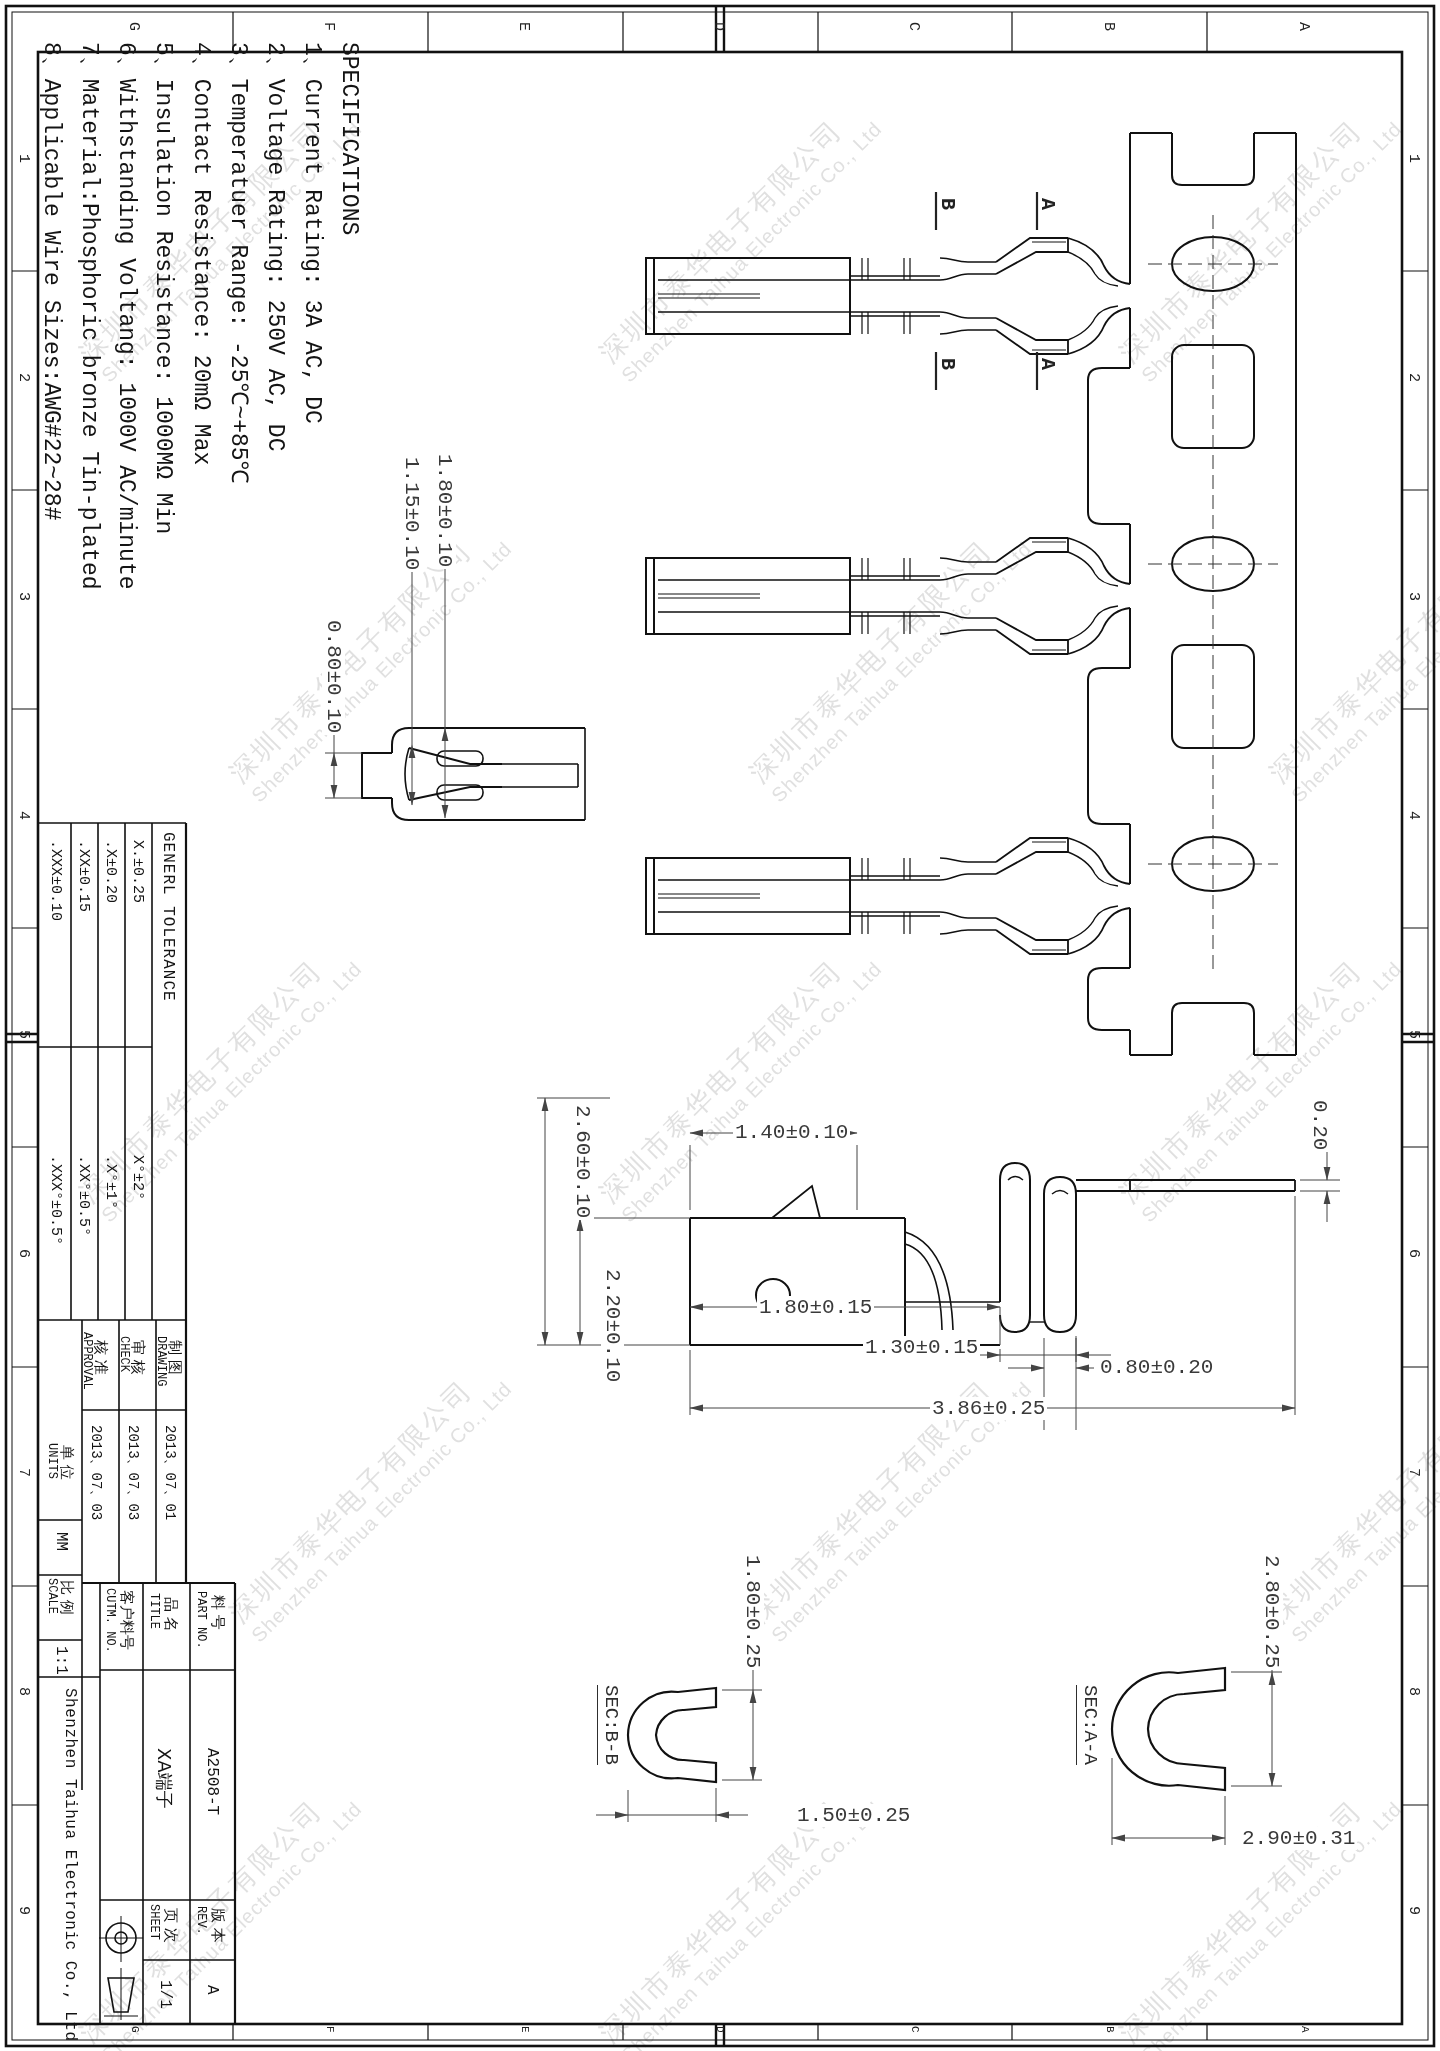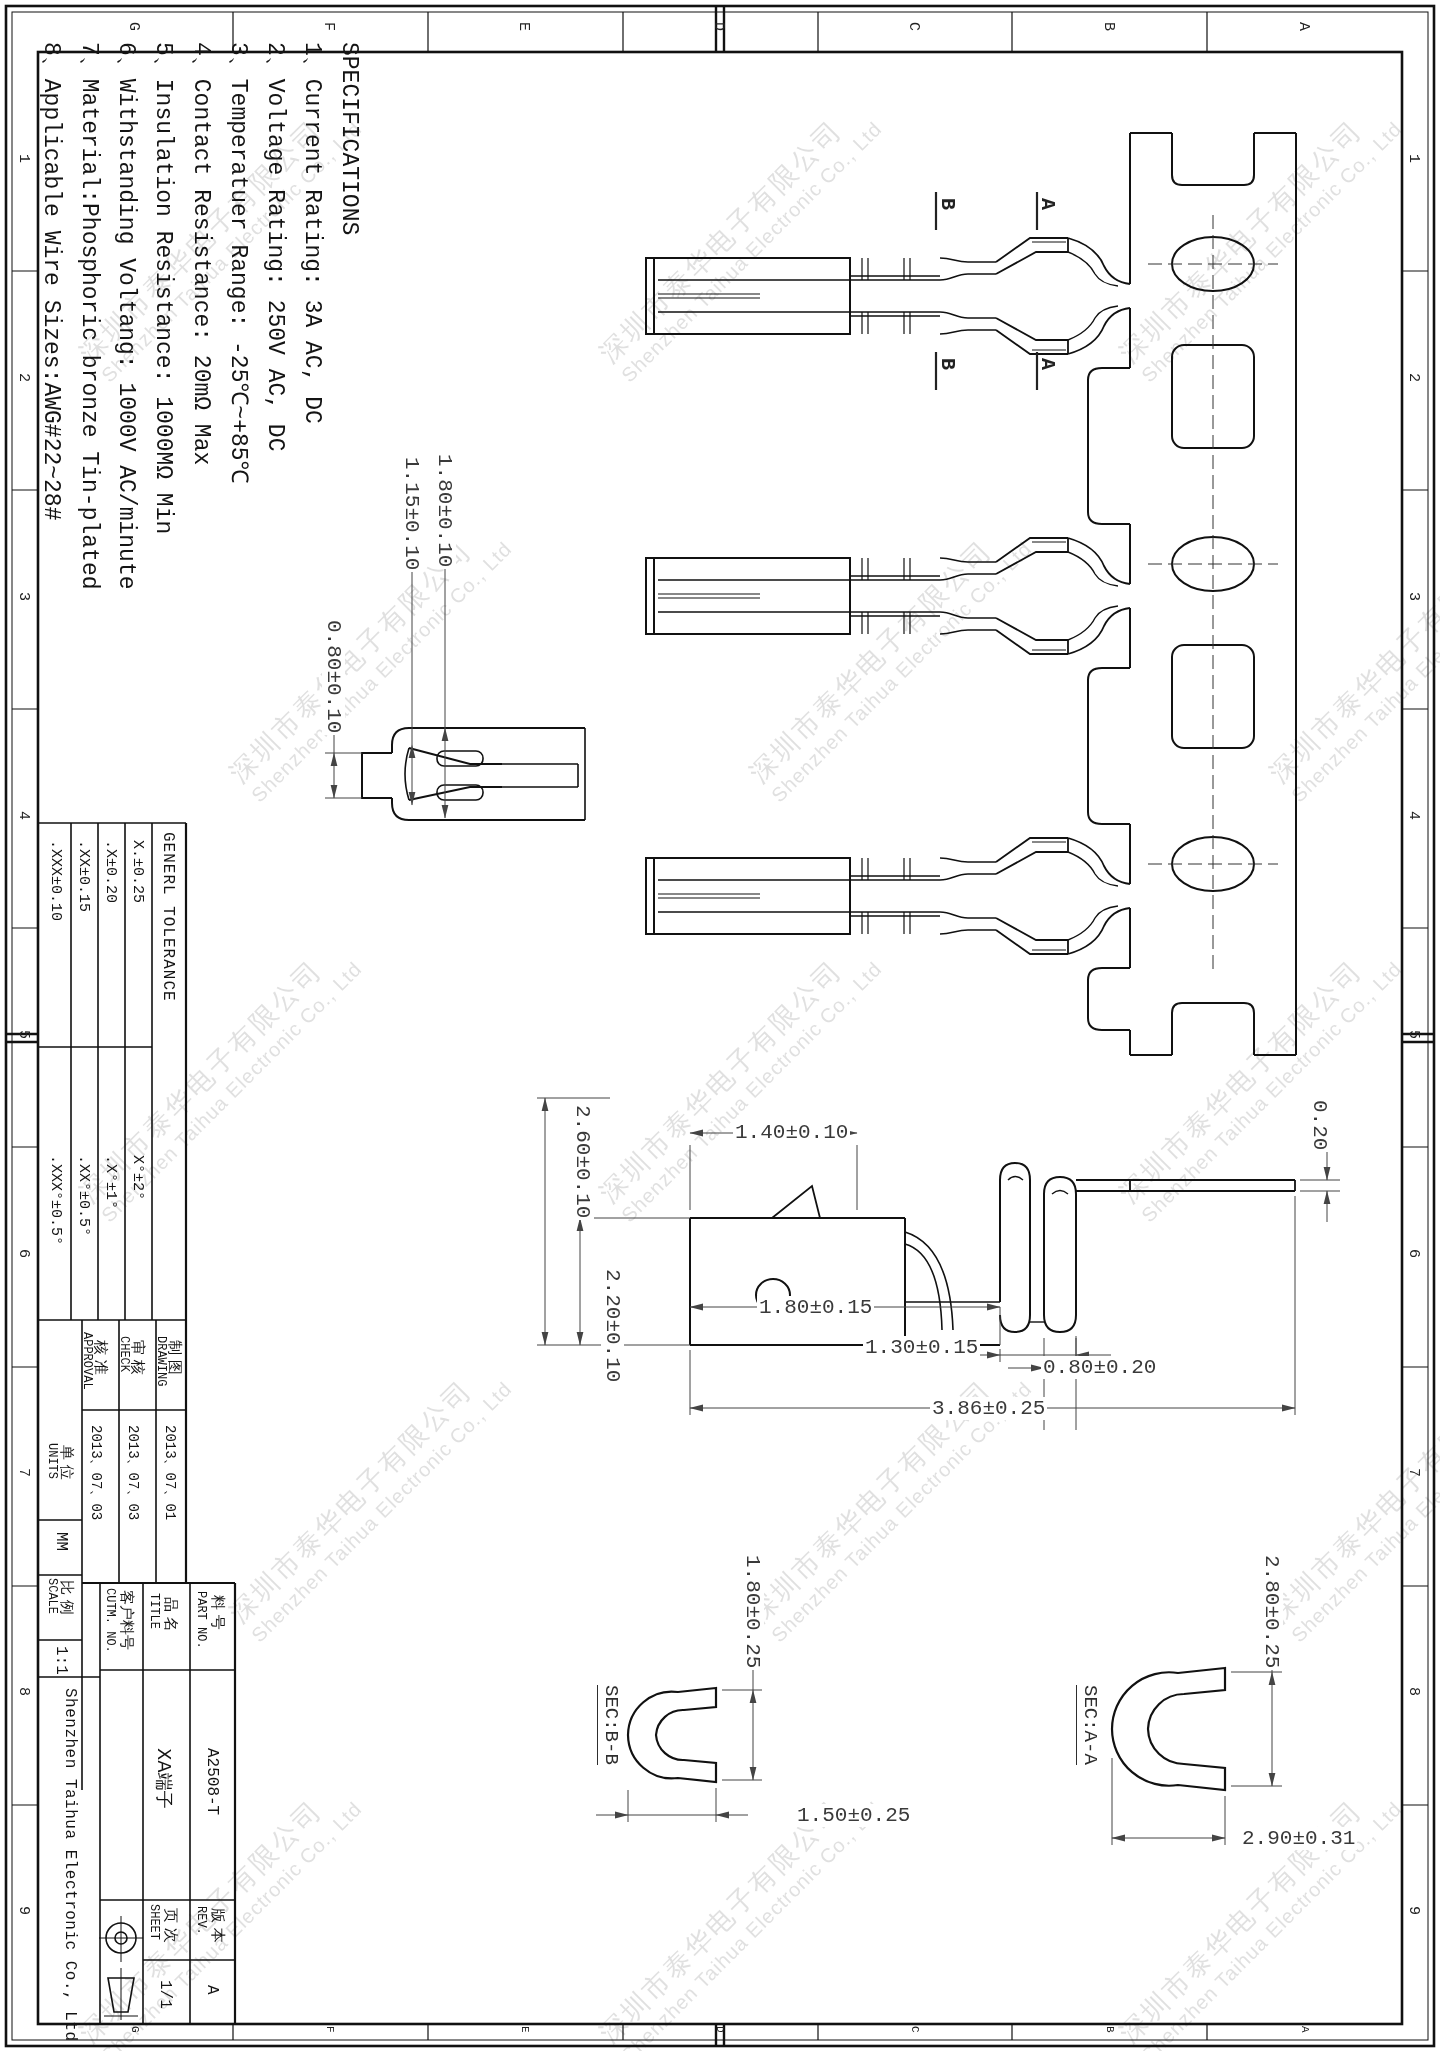--- a/index.html
+++ b/index.html
@@ -345,21 +345,21 @@
 
   <div class="t v dimv" style="left:345px;top:618px;">0.80±0.10</div>
   <div class="t v dimv" style="left:423px;top:455px;">1.15±0.10</div>
   <div class="t v dimv" style="left:456px;top:452px;">1.80±0.10</div>
 
   <div class="t dim" style="left:733px;top:1121px;">1.40±0.10</div>
   <div class="t v dimv" style="left:594px;top:1103px;">2.60±0.10</div>
   <div class="t v dimv" style="left:624px;top:1267px;">2.20±0.10</div>
   <div class="t dim" style="left:757px;top:1296px;">1.80±0.15</div>
   <div class="t dim" style="left:863px;top:1336px;">1.30±0.15</div>
-  <div class="t dim" style="left:1041px;top:1356px;">0.80±0.20</div>
+  <div class="t dim" style="left:1098px;top:1356px;">0.80±0.20</div>
   <div class="t dim" style="left:930px;top:1397px;">3.86±0.25</div>
   <div class="t v dimv" style="left:1331px;top:1098px;">0.20</div>
 
   <div class="t v sec" style="left:622px;top:1685px;">SEC:B-B</div>
   <div class="t v dimv" style="left:764px;top:1553px;">1.80±0.25</div>
   <div class="t dim" style="left:795px;top:1804px;">1.50±0.25</div>
 
   <div class="t v sec" style="left:1101px;top:1685px;">SEC:A-A</div>
   <div class="t v dimv" style="left:1283px;top:1553px;">2.80±0.25</div>
   <div class="t dim" style="left:1240px;top:1827px;">2.90±0.31</div>

